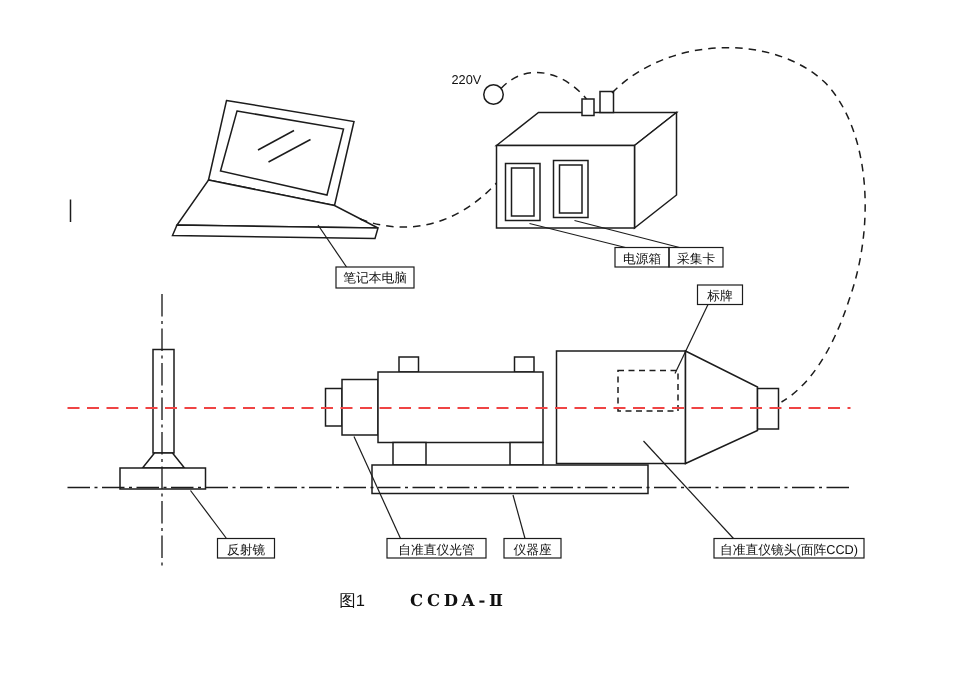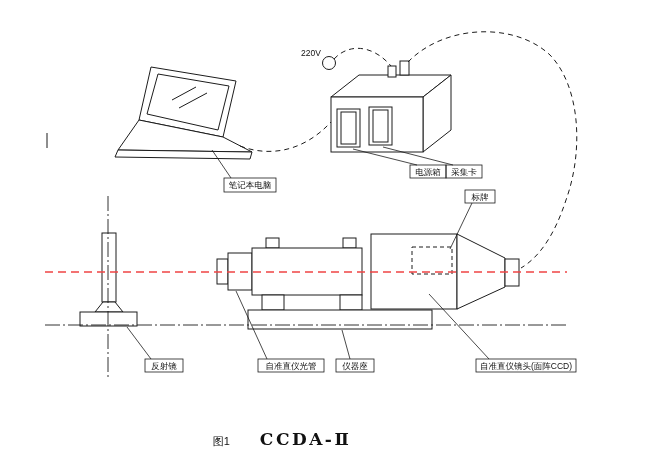--- a/index.html
+++ b/index.html
@@ -14,26 +14,26 @@
   .ln{stroke:#1c1c1c;stroke-width:1;fill:none;}
   .fillw{fill:#ffffff;stroke:#1c1c1c;stroke-width:1;}
   .lbl{font-size:8.5px;fill:#111;font-family:"Liberation Sans",sans-serif;}
   .lblbox{fill:none;stroke:#1c1c1c;stroke-width:0.8;}
   .leader{stroke:#1c1c1c;stroke-width:0.8;fill:none;}
   .cable{stroke:#1c1c1c;stroke-width:1;fill:none;stroke-dasharray:5 4;}
   .axis-red{stroke-width:1.4;stroke-dasharray:8 5;fill:none;}
   .cline{stroke:#1c1c1c;stroke-width:0.9;stroke-dasharray:15 3 2 3;fill:none;}
   .dashedrect{fill:none;stroke:#1c1c1c;stroke-width:1;stroke-dasharray:4 3;}
   .caption{
-    position:absolute;top:429px;left:0;width:564px;
+    position:absolute;top:393px;left:0;width:564px;
     display:flex;justify-content:center;align-items:baseline;
     color:#111;
   }
   .cap-fig{font-size:11px;margin-right:30px;}
-  .cap-code{font-size:17px;font-family:"DejaVu Serif","Liberation Serif",serif;font-weight:bold;letter-spacing:2.5px;}
+  .cap-code{font-size:11px;font-family:"DejaVu Serif","Liberation Serif",serif;font-weight:bold;letter-spacing:2.5px;}
   .cap-rest{font-size:11.5px;font-weight:600;}
 </style>
 </head>
 <body>
 
 <svg width="646" height="459" viewBox="0 0 646 459">
 
   <line x1="47" y1="133" x2="47" y2="148" class="ln" stroke-width="1.6"></line>
 
   <g>

